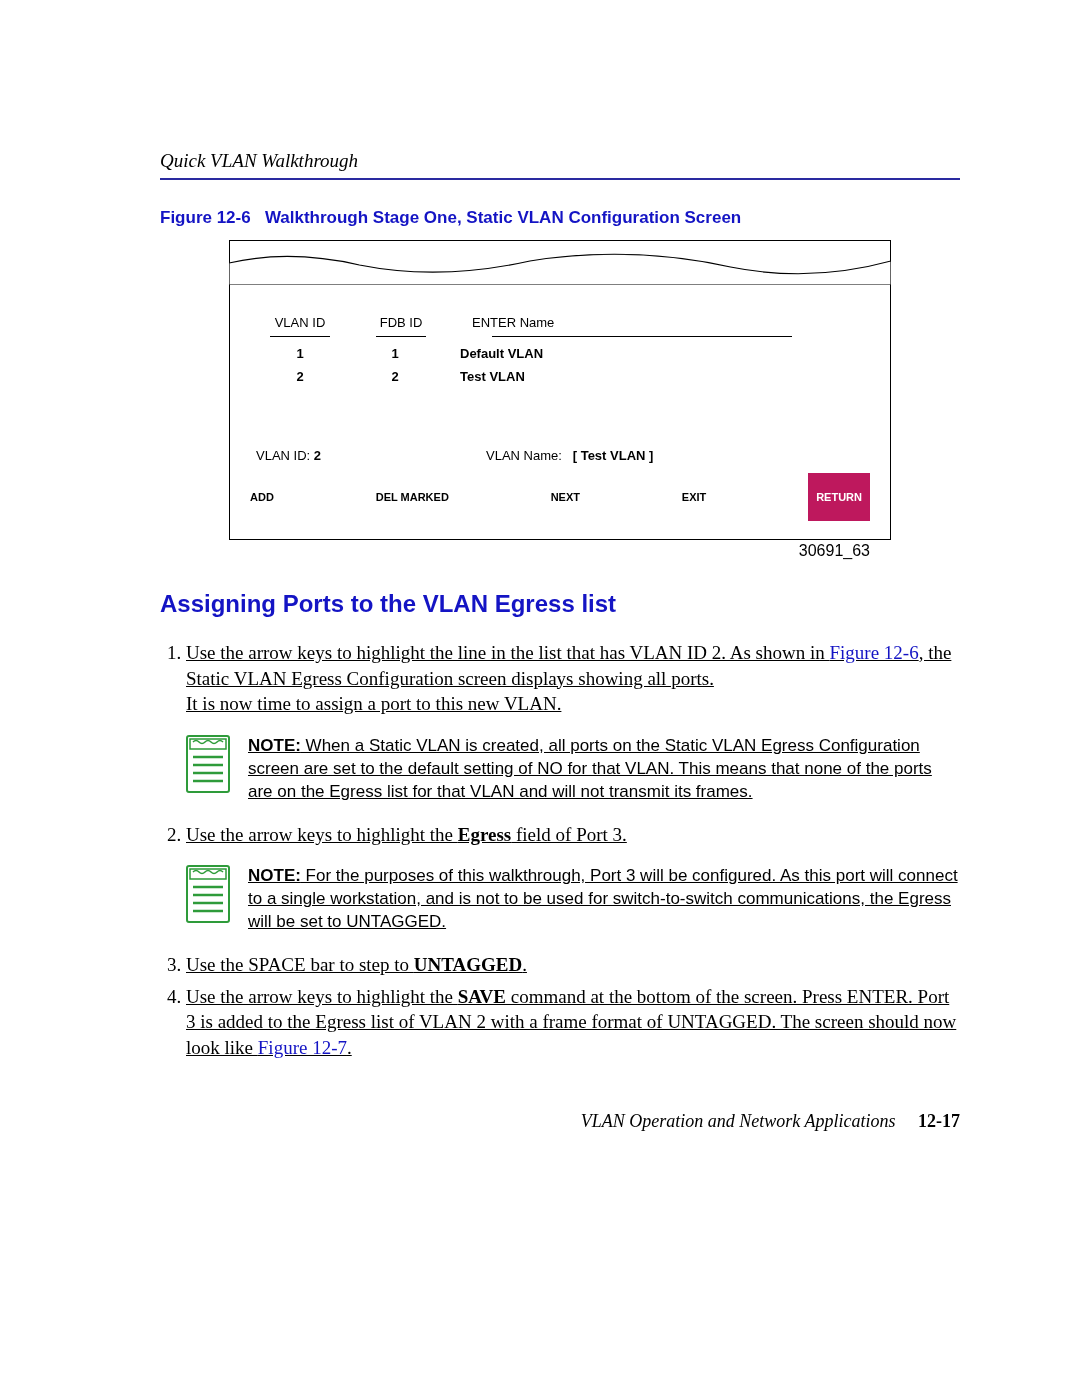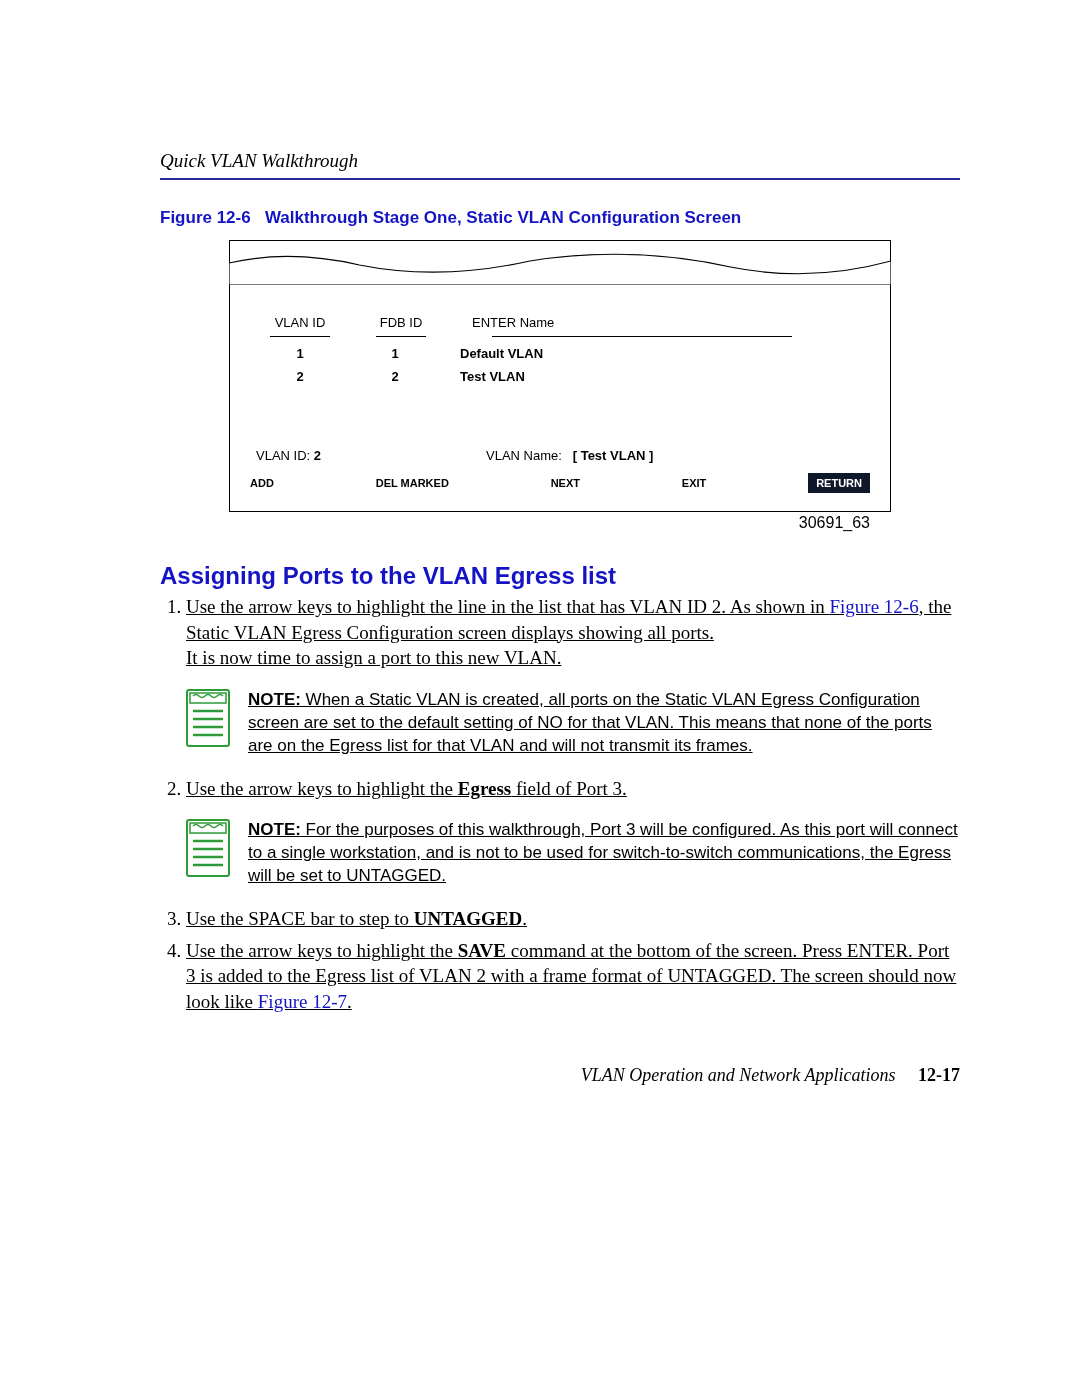--- a/index.html
+++ b/index.html
@@ -72,39 +72,39 @@
   .fig-bottom-row2 {
     display:flex;
     justify-content: space-between;
     align-items: center;
     margin-top:10px;
     font-weight:bold;
     font-size:11px;
     gap:40px;
   }
   .return-btn {
-    background:#0f172a;
+    background:#be185d;
     color:#fff;
-    padding:4px 8px;
+    padding:18px 8px;
     font-weight:bold;
     display:inline-block;
   }
   .fig-id {
     text-align:right;
     font-family: Arial, Helvetica, sans-serif;
     font-size:16px;
     width:620px;
     margin: 2px auto 0 auto;
   }
   h2.section {
     color:#1414c4;
     font-family: Arial, Helvetica, sans-serif;
     font-weight:bold;
     font-size:24px;
-    margin: 30px 0 4px 0;
+    margin: 30px 0 22px 0;
   }
   ol.steps {
     margin:0;
     padding-left: 26px;
     font-size:19px;
     line-height:1.35;
     text-decoration:underline;
   }
   ol.steps > li { margin-bottom: 6px; }
   .note-block {

